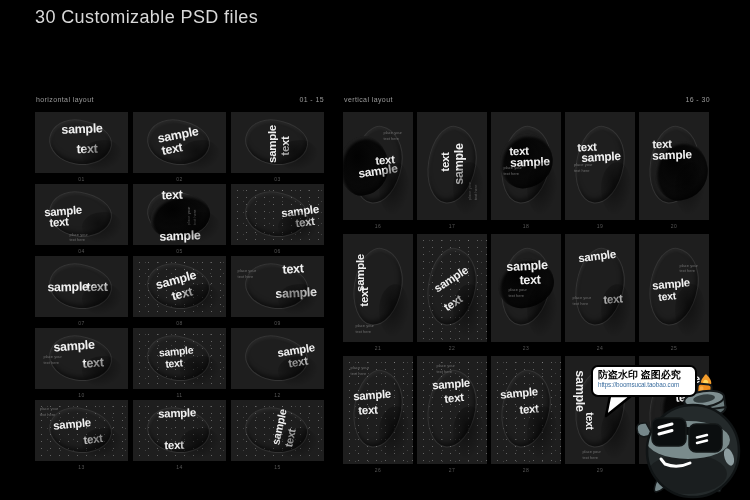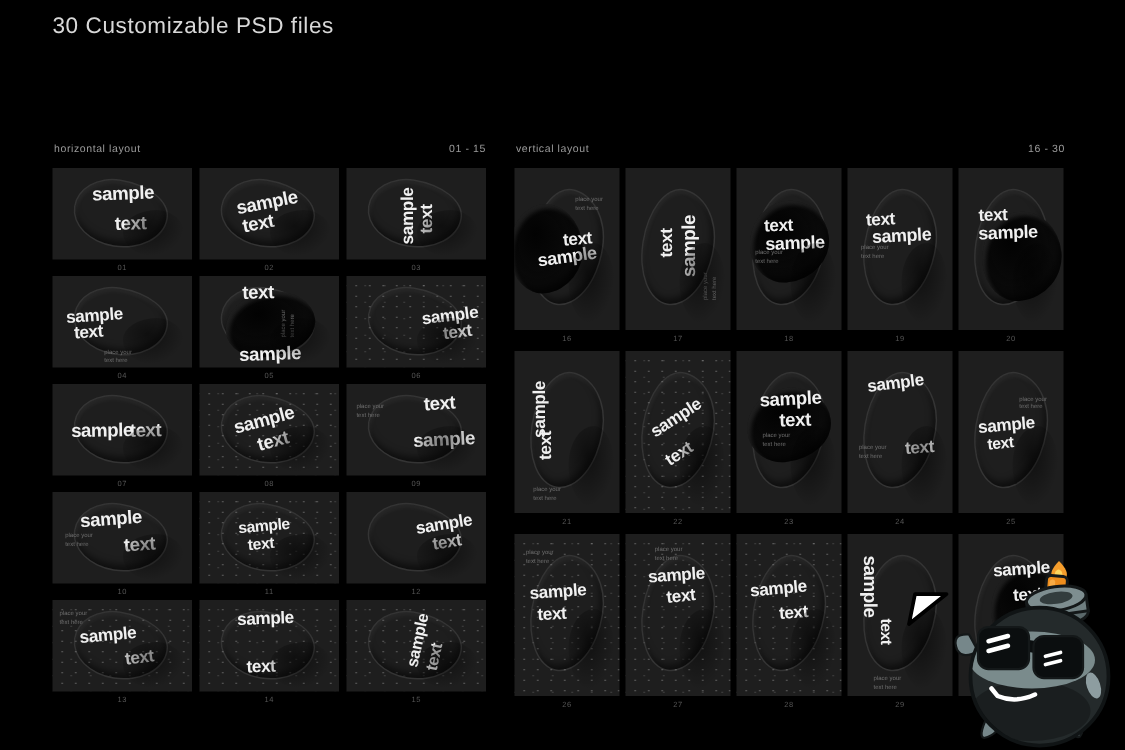--- a/index.html
+++ b/index.html
@@ -2,21 +2,21 @@
 <html><head>
 <meta charset="utf-8">
 <style>
   * { margin:0; padding:0; box-sizing:border-box; }
   html,body { width:750px; height:500px; background:#000; overflow:hidden;
     font-family:"Liberation Sans", sans-serif; }
   .page { position:relative; width:750px; height:500px; background:#000; }
 
   
   .header { position:absolute; left:35px; top:9px; color:#d8d8d8; }
-  .header div { font-size:15px; line-height:17.5px; letter-spacing:.4px; }
+  .header div { font-size:18px; line-height:17.5px; letter-spacing:.4px; }
 
   
   .section-bar { position:absolute; display:flex; justify-content:space-between;
     font-size:7px; color:#9b9b9b; letter-spacing:.4px; }
   #h-bar { left:36px; top:96px; width:288px; }
   #v-bar { left:344px; top:96px; width:366px; }
 
   
   .grid { position:absolute; display:flex; flex-wrap:wrap; align-content:flex-start; }
   #h-grid { left:35px; top:112px; width:294px; }
@@ -310,20 +310,24 @@
       <div class="v-cell">
         <div class="thumb v-thumb">
           <div class="bigblob" style="left: 65%; top: 45%; width: 70%; height: 50%;"></div>
           <span class="word" style="left: 60%; top: 22%; font-size: 11.5px; transform: translate(-50%, -50%) rotate(-4deg);">sample</span>
           <span class="word" style="left: 65%; top: 38%; font-size: 11.5px; transform: translate(-50%, -50%) rotate(-4deg);">text</span>
         </div>
         <div class="num">30</div>
       </div>
     </div>
 
+  <div class="bubble">
+    <div class="l1">防盗水印 盗图必究</div>
+    <div class="l2">https://boomsucai.taobao.com</div>
+  </div>
   <svg id="tail-svg" width="32" height="26" viewBox="0 0 32 26">
     <polygon points="5,23 9,3 30,3" fill="#ffffff" stroke="#000000" stroke-width="2.5" stroke-linejoin="round"></polygon>
   </svg>
 
   <svg id="bomb-svg" width="135" height="128" viewBox="0 0 135 128">
     <defs>
         <clipPath id="bc">
           <circle cx="78" cy="79" r="45"></circle>
         </clipPath>
       </defs>

